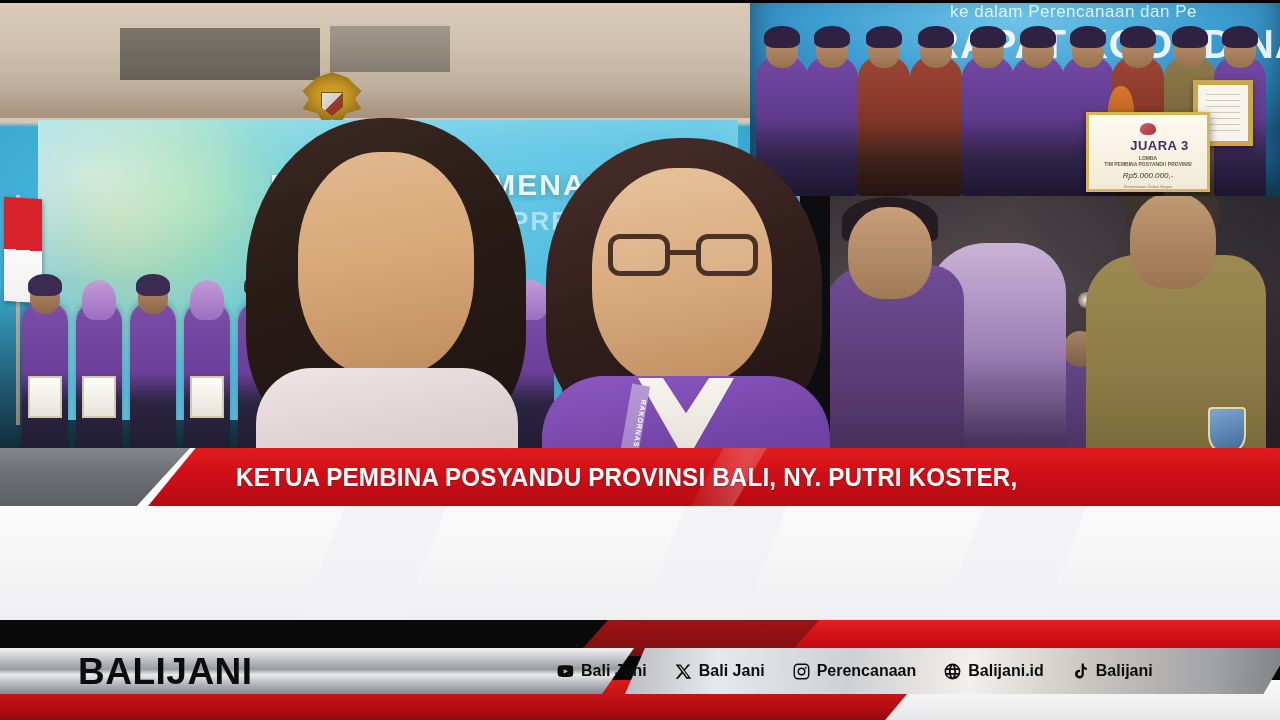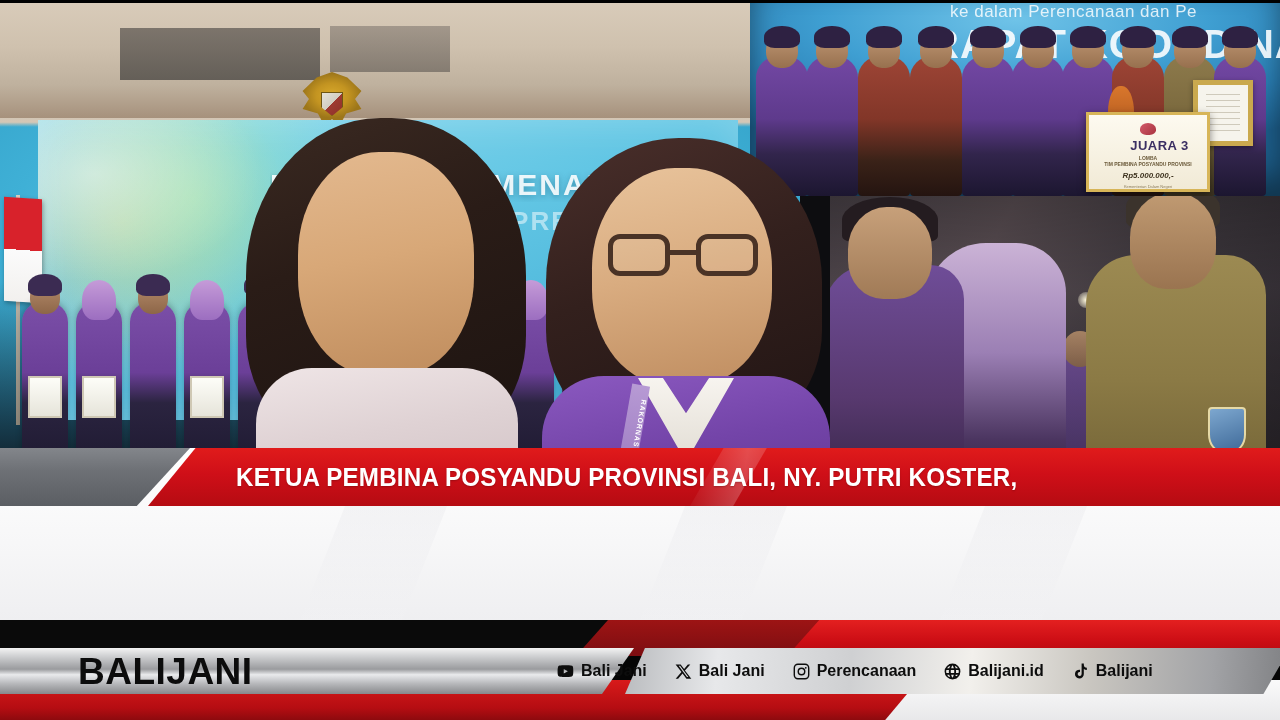--- a/index.html
+++ b/index.html
@@ -136,21 +136,21 @@
     position:absolute; left:1086px; top:112px; width:124px; height:80px;
     background:linear-gradient(180deg,#fdfaf0,#f1ead6);
     border:3px solid #d7b558; box-shadow:0 3px 8px rgba(0,0,0,.45);
     text-align:center; padding-top:8px;
   }
   .award-card .ac-emblem { width:16px; height:12px; margin:0 auto 3px;
     background:linear-gradient(135deg,#d35a6a,#a8333f); border-radius:50% 50% 40% 40%; }
   .award-card .ac-t1 { font-size:13px; font-weight:800; color:#3b2f63; letter-spacing:.5px;padding-left:23px; }
   .award-card .ac-t2 { font-size:5px; font-weight:700; color:#6b5a3a; margin-top:2px; }
   .award-card .ac-t3 { font-size:5px; font-weight:700; color:#6b5a3a; }
-  .award-card .ac-t4 { font-size:8px; font-style:italic; font-weight:700; color:#3f3420; margin-top:4px; }
+  .award-card .ac-t4 { font-size:8px; font-style:italic; font-weight:400; color:#3f3420; margin-top:4px; }
   .award-card .ac-t5 { font-size:4px; color:#8b7c5c; margin-top:4px; }
 
   
   .photo-greet {
     position:absolute; left:830px; top:196px; width:450px; height:309px; overflow:hidden;
     background:
       linear-gradient(180deg, rgba(0,0,0,.25), rgba(0,0,0,.05) 30%, rgba(0,0,0,.35)),
       linear-gradient(120deg,#4b4349 0%,#5c5055 30%,#403a40 60%,#2d282e 100%);
   }
   .gr-light { position:absolute; width:16px; height:16px; border-radius:50%;

